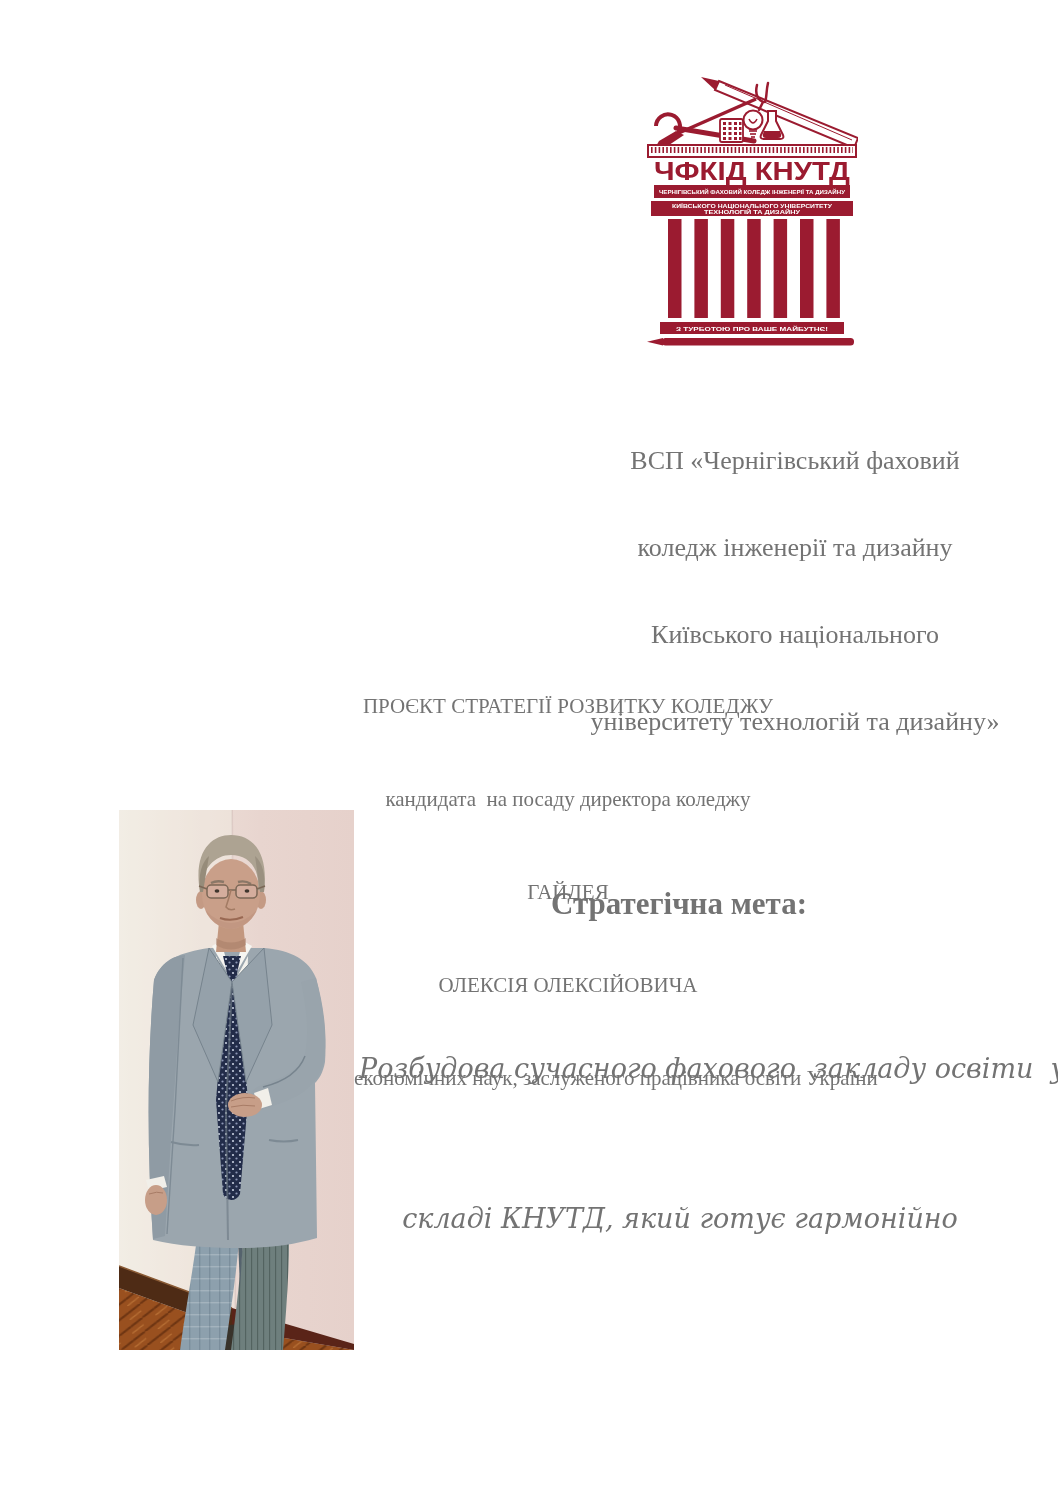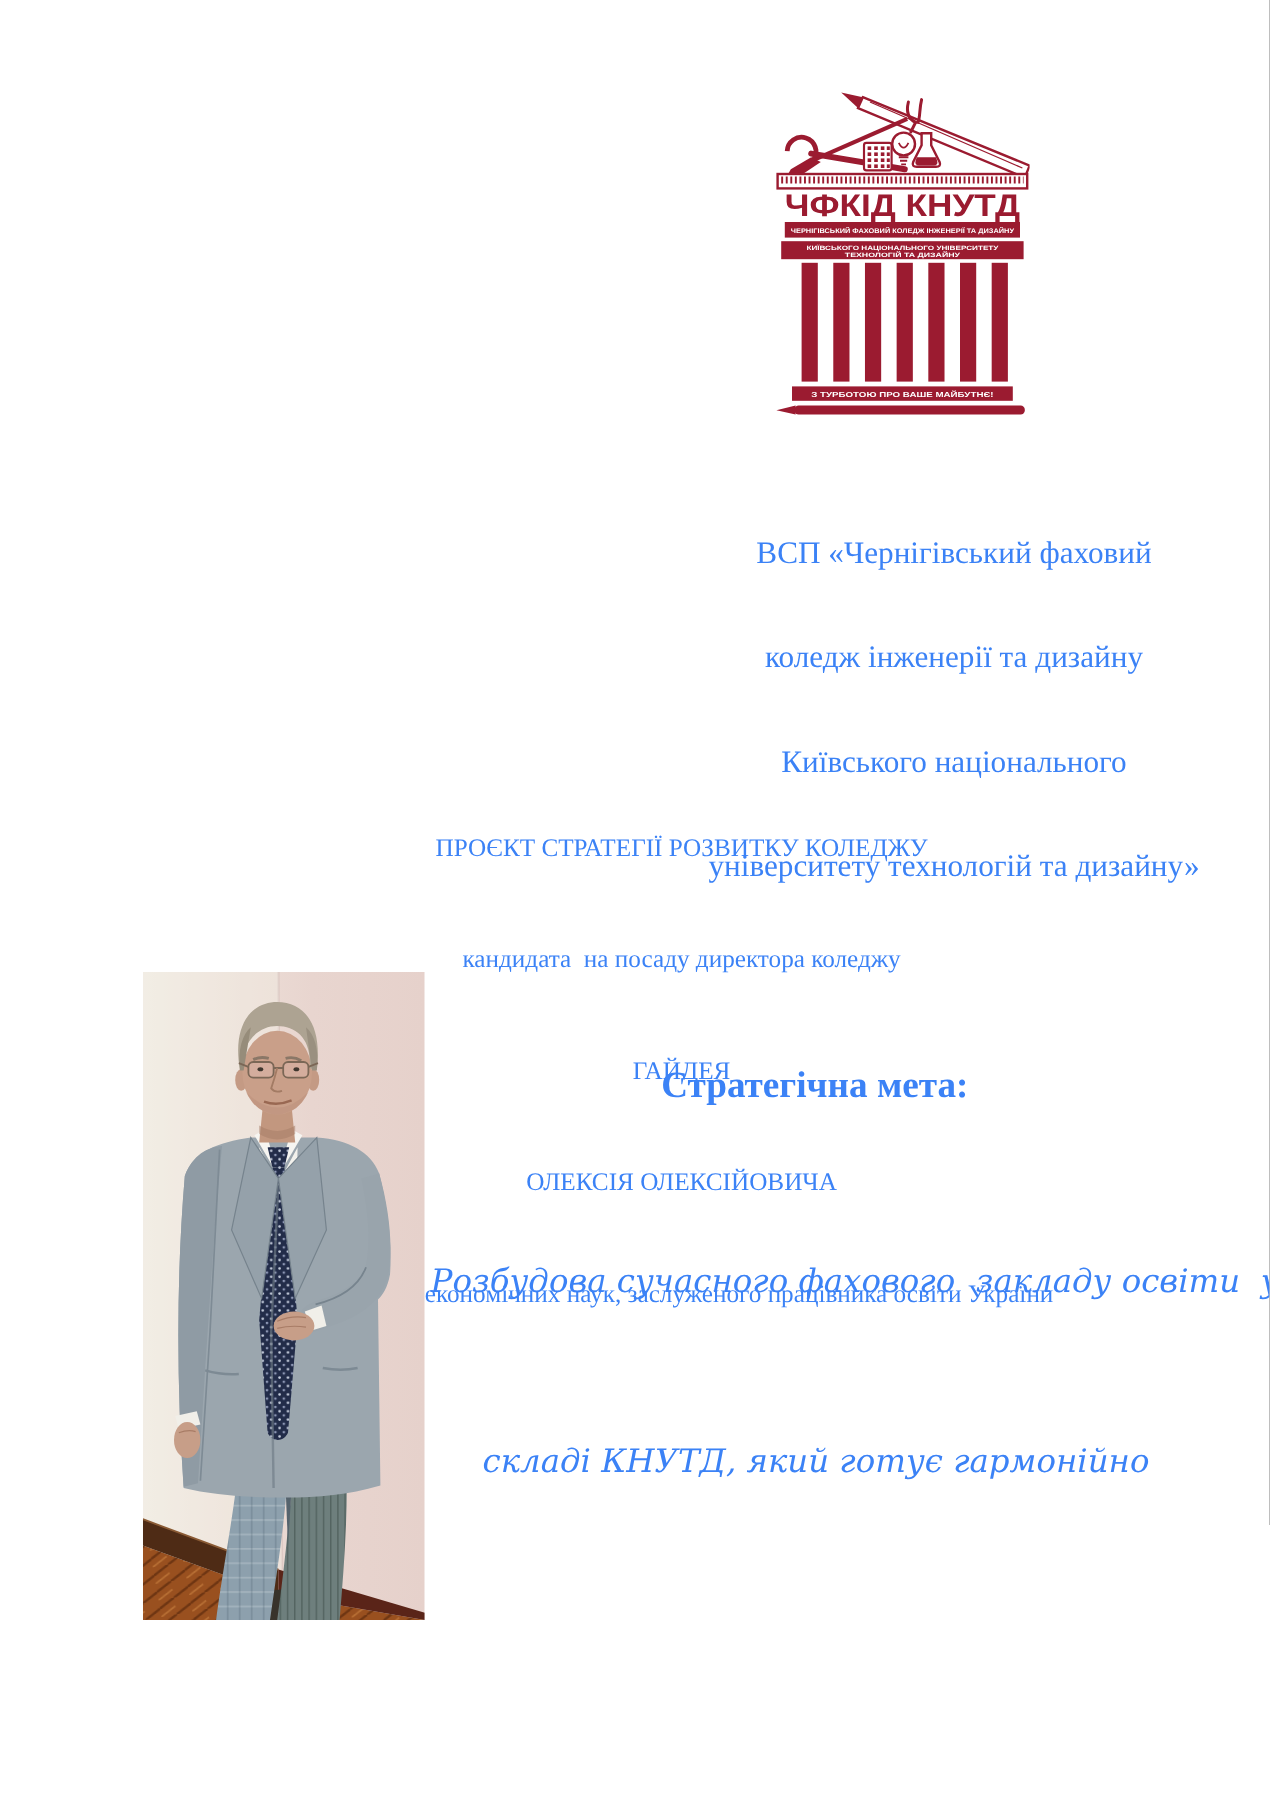--- a/index.html
+++ b/index.html
@@ -4,21 +4,21 @@
 <style>
   * { margin:0; padding:0; box-sizing:border-box; }
   html,body { background:#888; }
   .page {
     position:relative;
     width:1058px; height:1497px;
     margin:0 auto;
     background:#ffffff;
     overflow:hidden;
     font-family:"Liberation Serif", serif;
-    color:#3b82f6;
+    color:#737373;
   }
   
   .logo-wrap {
     position:absolute; left:646px; top:74px;
     width:212px; height:278px;
   }
   .logo-wrap svg { width:100%; height:100%; display:block; }
 
   
   .institution {

